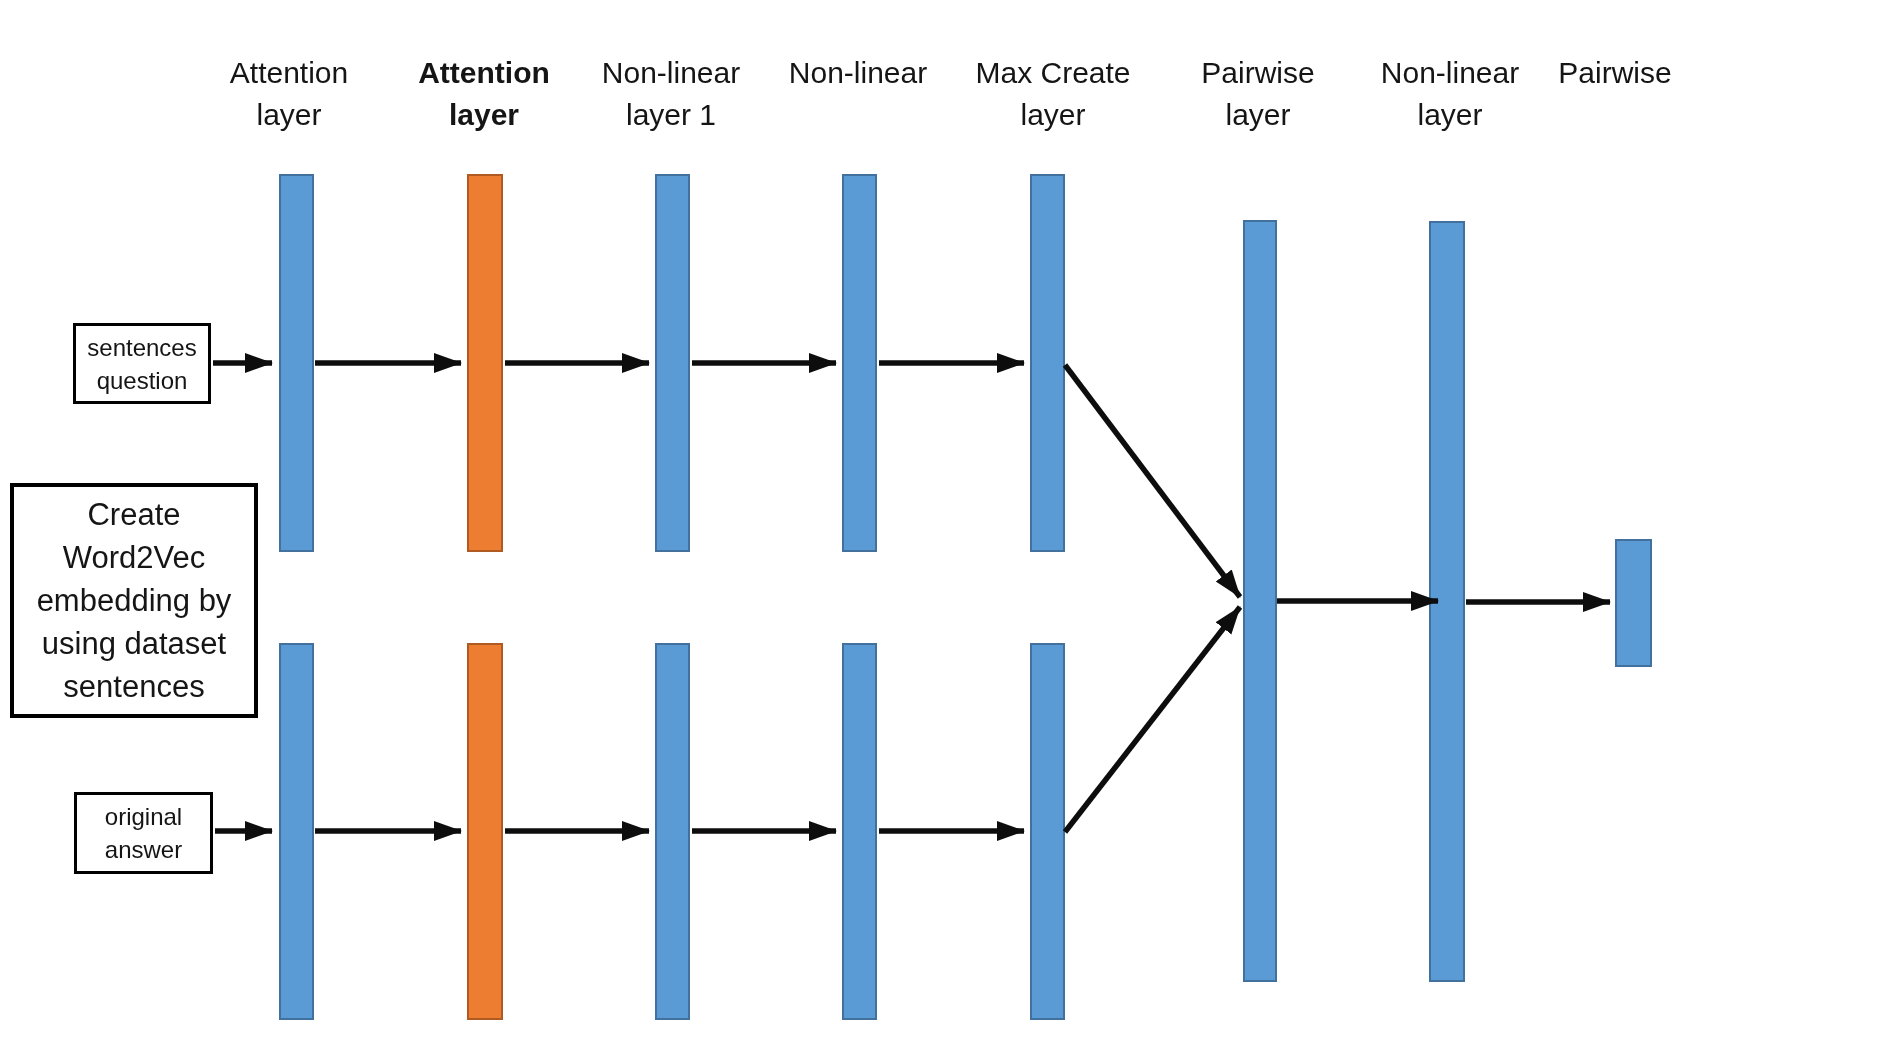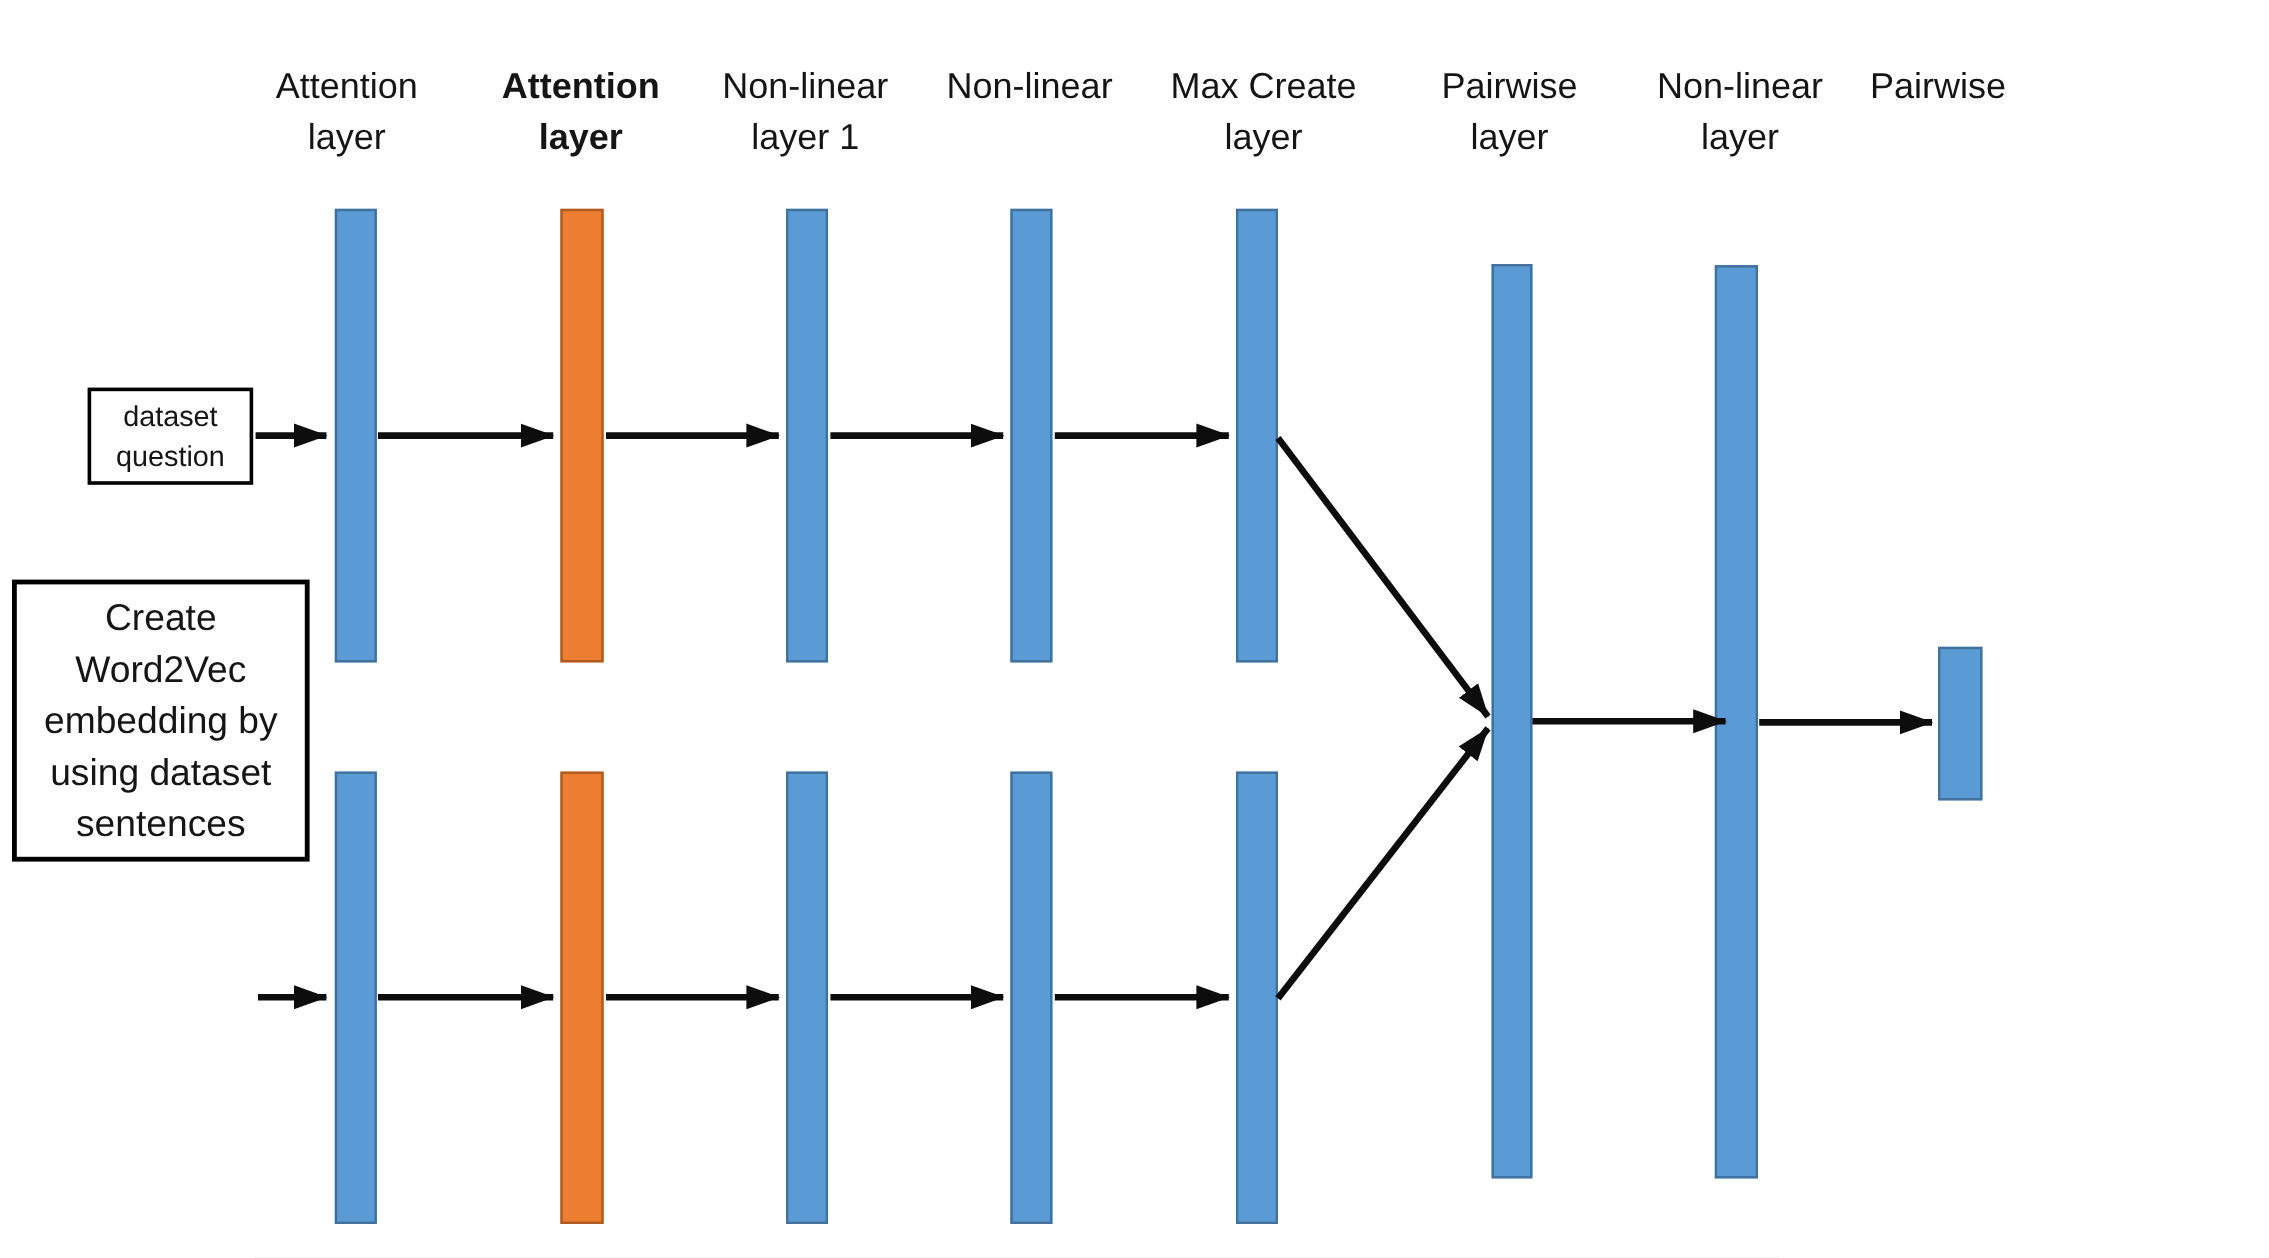--- a/index.html
+++ b/index.html
@@ -105,24 +105,27 @@
   <div class="bar orange" style="left:467px;top:643px;width:36px;height:377px;"></div>
   <div class="bar" style="left:655px;top:643px;width:35px;height:377px;"></div>
   <div class="bar" style="left:842px;top:643px;width:35px;height:377px;"></div>
   <div class="bar" style="left:1030px;top:643px;width:35px;height:377px;"></div>
 
   <div class="bar" style="left:1243px;top:220px;width:34px;height:762px;"></div>
   <div class="bar" style="left:1429px;top:221px;width:36px;height:761px;"></div>
   <div class="bar" style="left:1615px;top:539px;width:37px;height:128px;"></div>
 
   <div class="txtbox inputbox" style="left:73px;top:323px;width:138px;height:81px;">
-    <div class="inner">dataset question</div>
+    <div class="inner">sentences question</div>
   </div>
   <div class="txtbox notebox" style="left:10px;top:483px;width:248px;height:235px;">
     <div class="inner">Create Word2Vec embedding by using dataset sentences</div>
+  </div>
+  <div class="txtbox inputbox" style="left:74px;top:792px;width:139px;height:82px;">
+    <div class="inner">original answer</div>
   </div>
 
   <svg class="arrows" viewBox="0 0 1891 1048">
     <defs>
       <marker id="ah" viewBox="0 0 28 22" refX="27" refY="11" markerWidth="28" markerHeight="22" orient="auto" markerUnits="userSpaceOnUse">
         <path d="M0,1 L28,11 L0,21 Z" fill="#0d0d0d"></path>
       </marker>
     </defs>
 
     <line x1="213" y1="363" x2="272" y2="363" marker-end="url(#ah)"></line>

